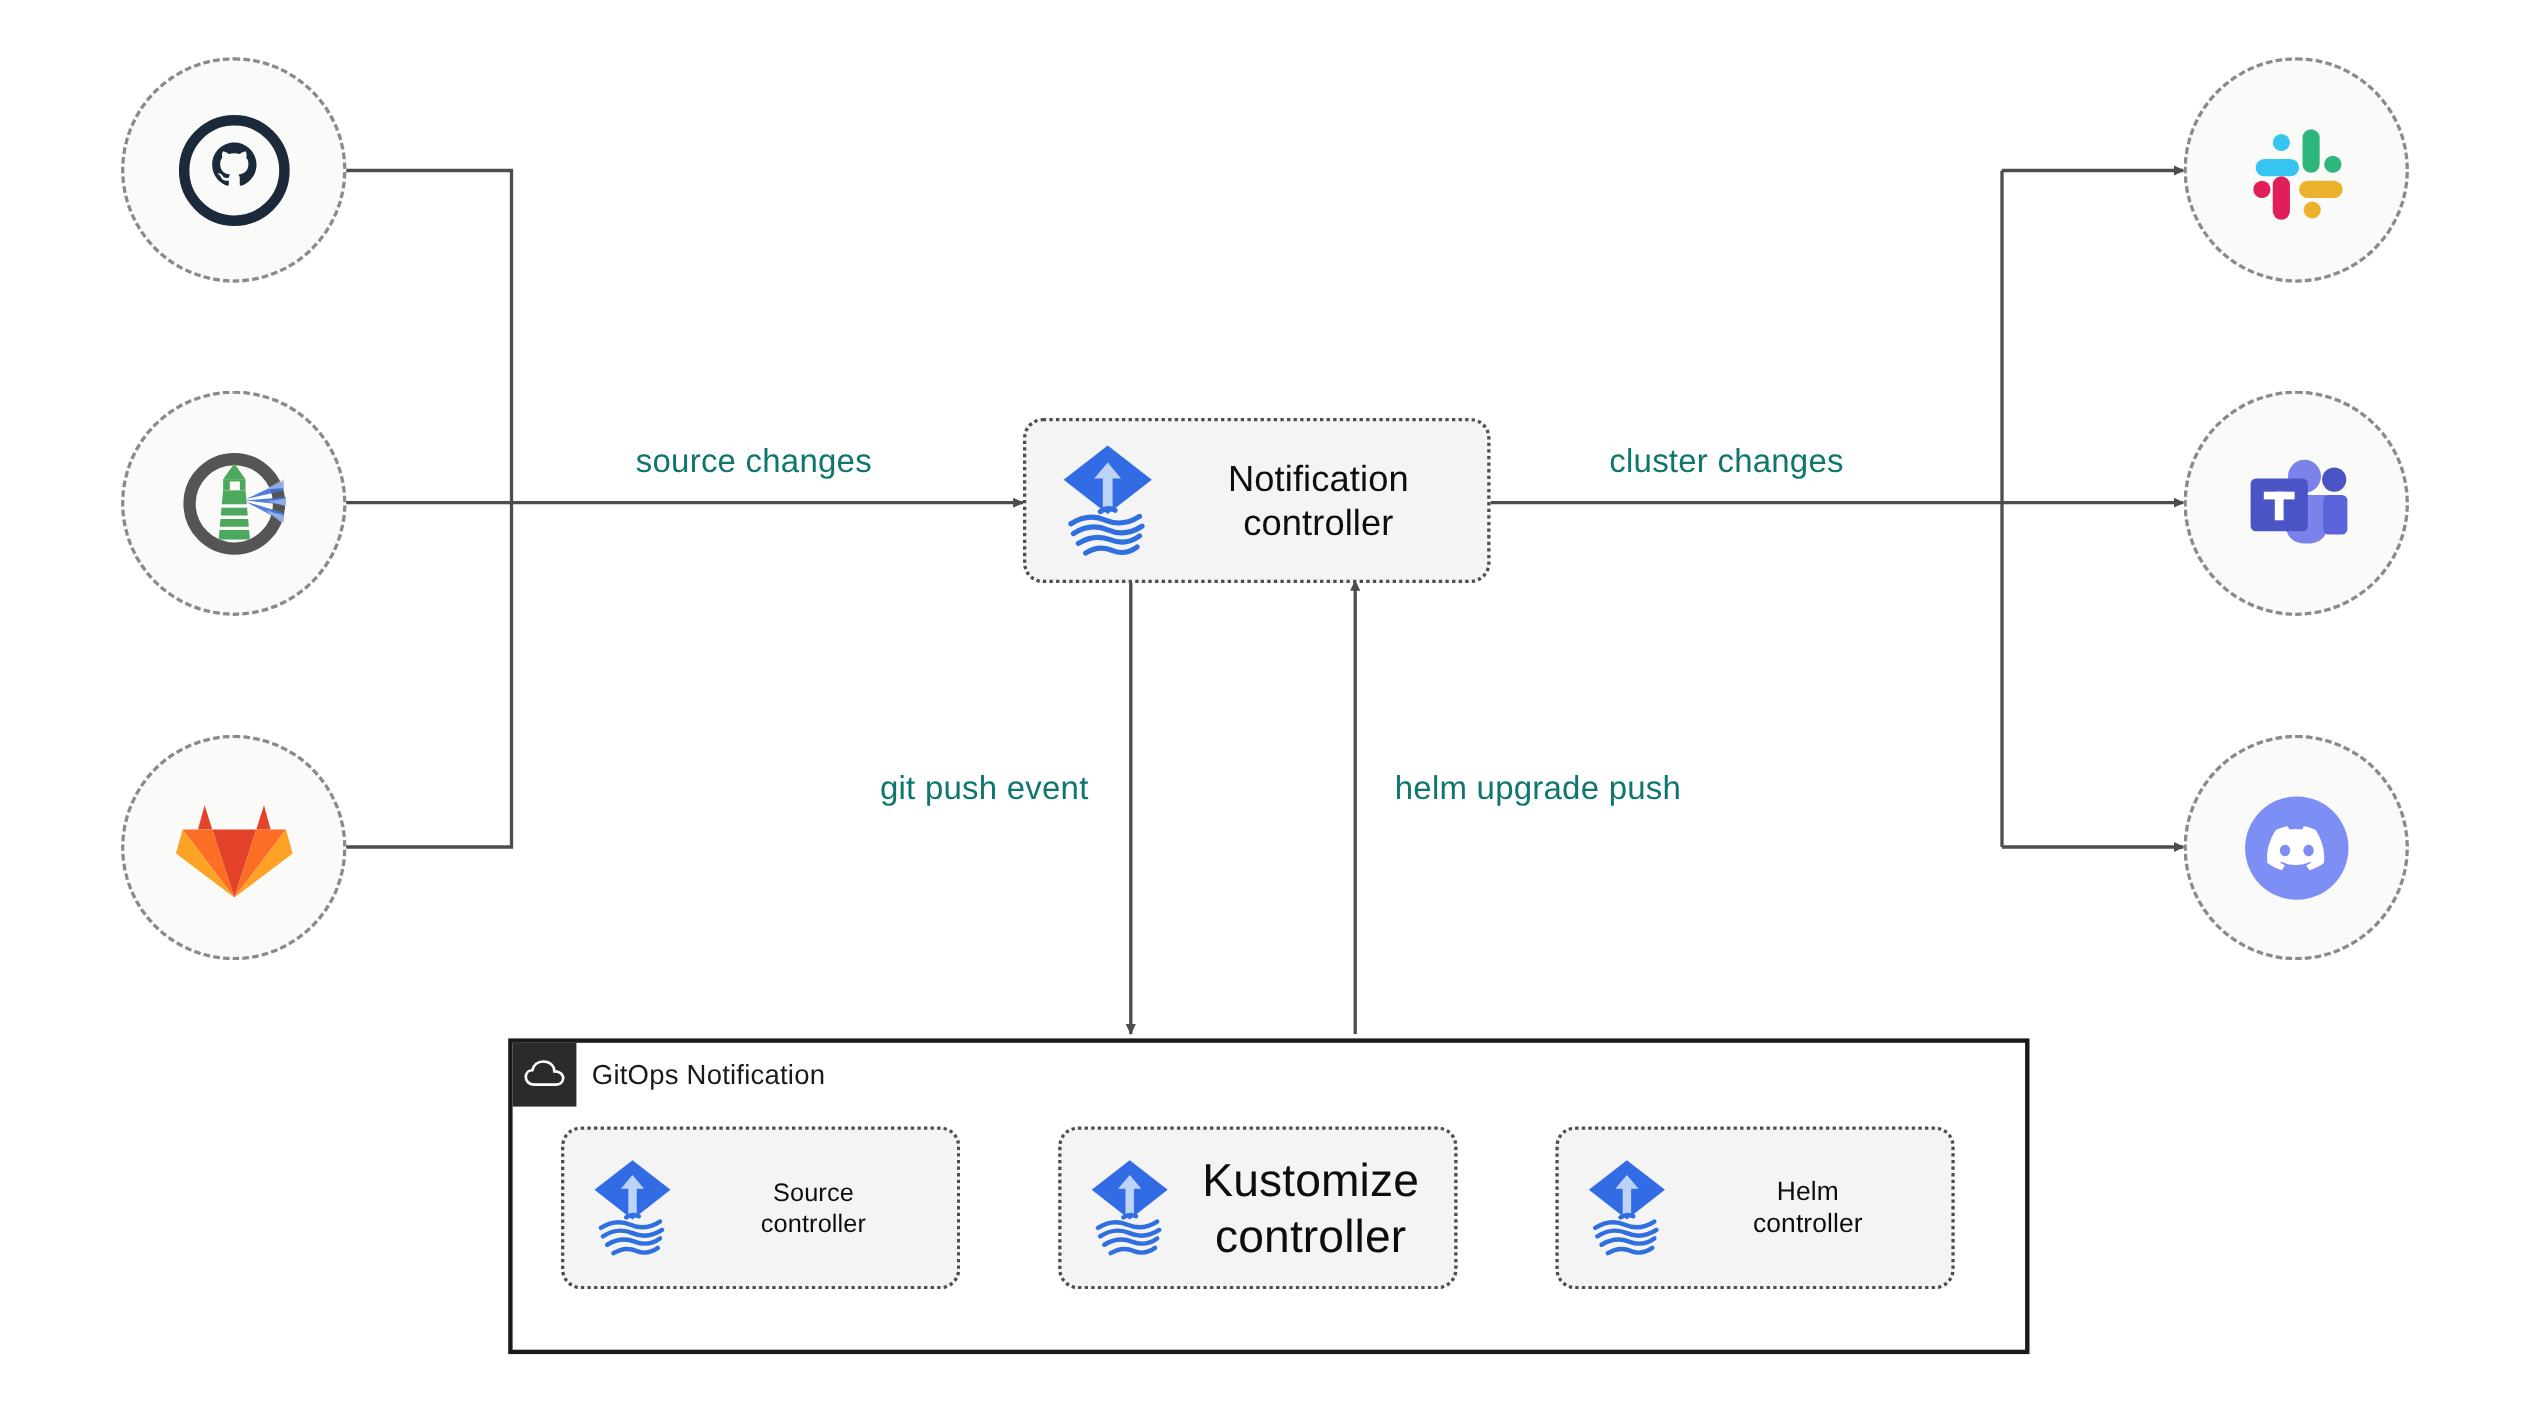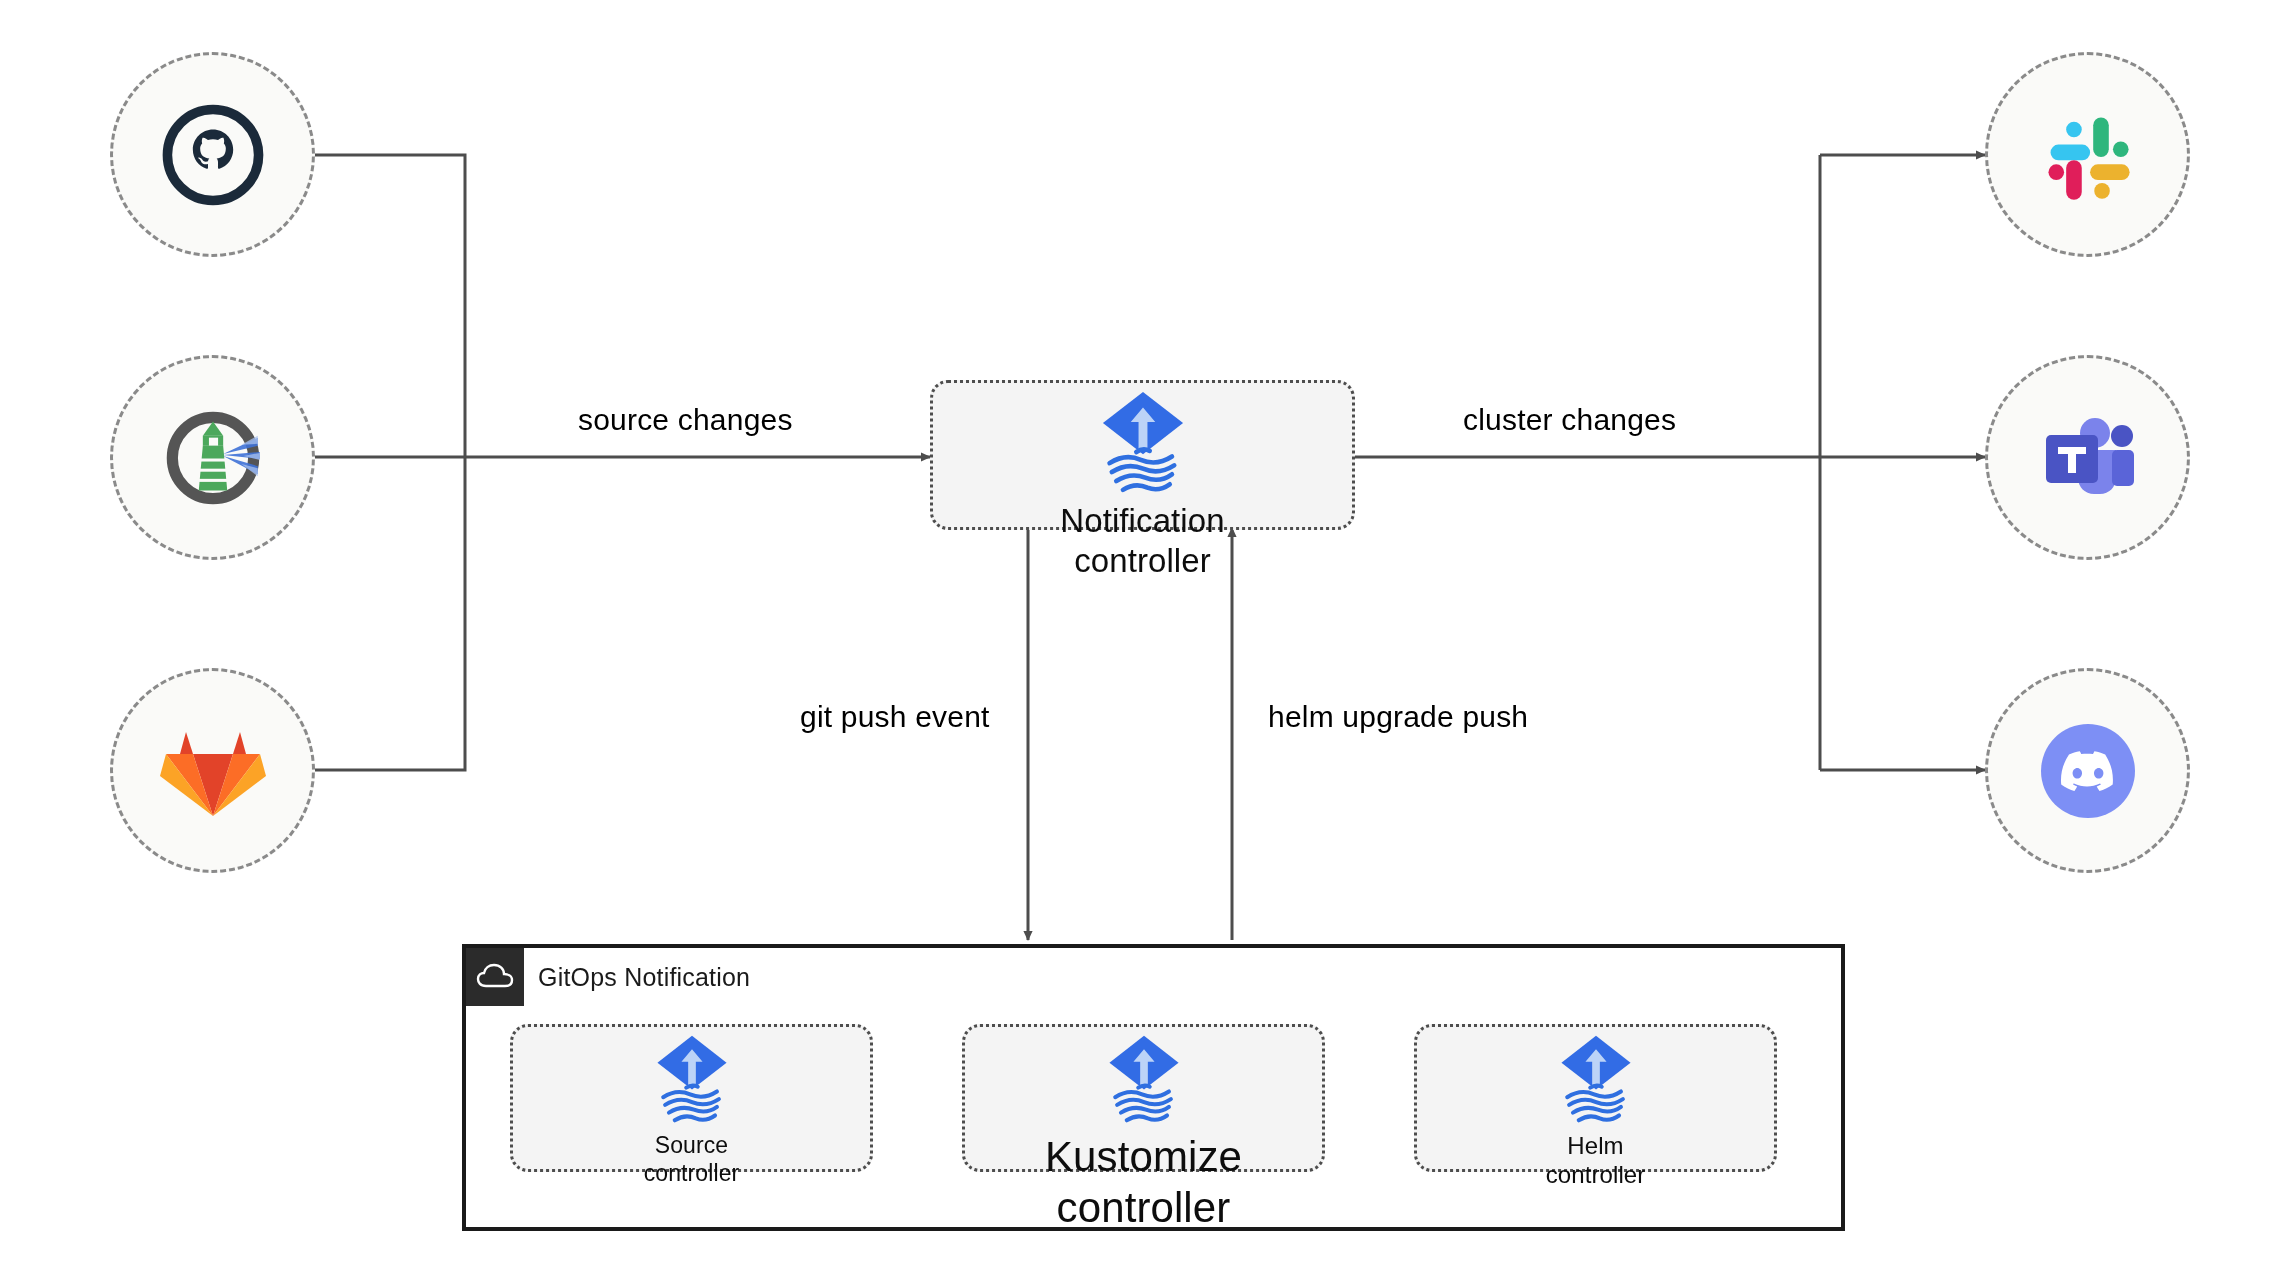--- a/index.html
+++ b/index.html
@@ -38,21 +38,21 @@
   .endpoint svg { display: block; }
 
   
   .node-box {
     position: absolute;
     background: #f4f4f4;
     border: 3px dotted #4d4d4d;
     border-radius: 18px;
     box-sizing: border-box;
     display: flex;
-    flex-direction: column;
+    flex-direction: row;
     align-items: center;
     justify-content: flex-start;
   }
   .node-icon {
     flex: 0 0 auto;
     display: flex;
     align-items: center;
     justify-content: center;
   }
   .node-label {
@@ -92,21 +92,21 @@
     top: 15px;
     font-size: 25px;
     color: #1a1a1a;
     letter-spacing: 0.2px;
   }
 
   
   .edge-label {
     position: absolute;
     font-size: 30px;
-    color: #000000;
+    color: #0f766e;
     white-space: nowrap;
     letter-spacing: 0.2px;
   }
 </style>
 </head>
 <body>
 
 <svg id="canvas" viewBox="0 0 2292 1284" xmlns="http://www.w3.org/2000/svg">
   <defs>
     <marker id="ah" markerWidth="11" markerHeight="11" refX="9" refY="5.2" orient="auto" markerUnits="userSpaceOnUse">

